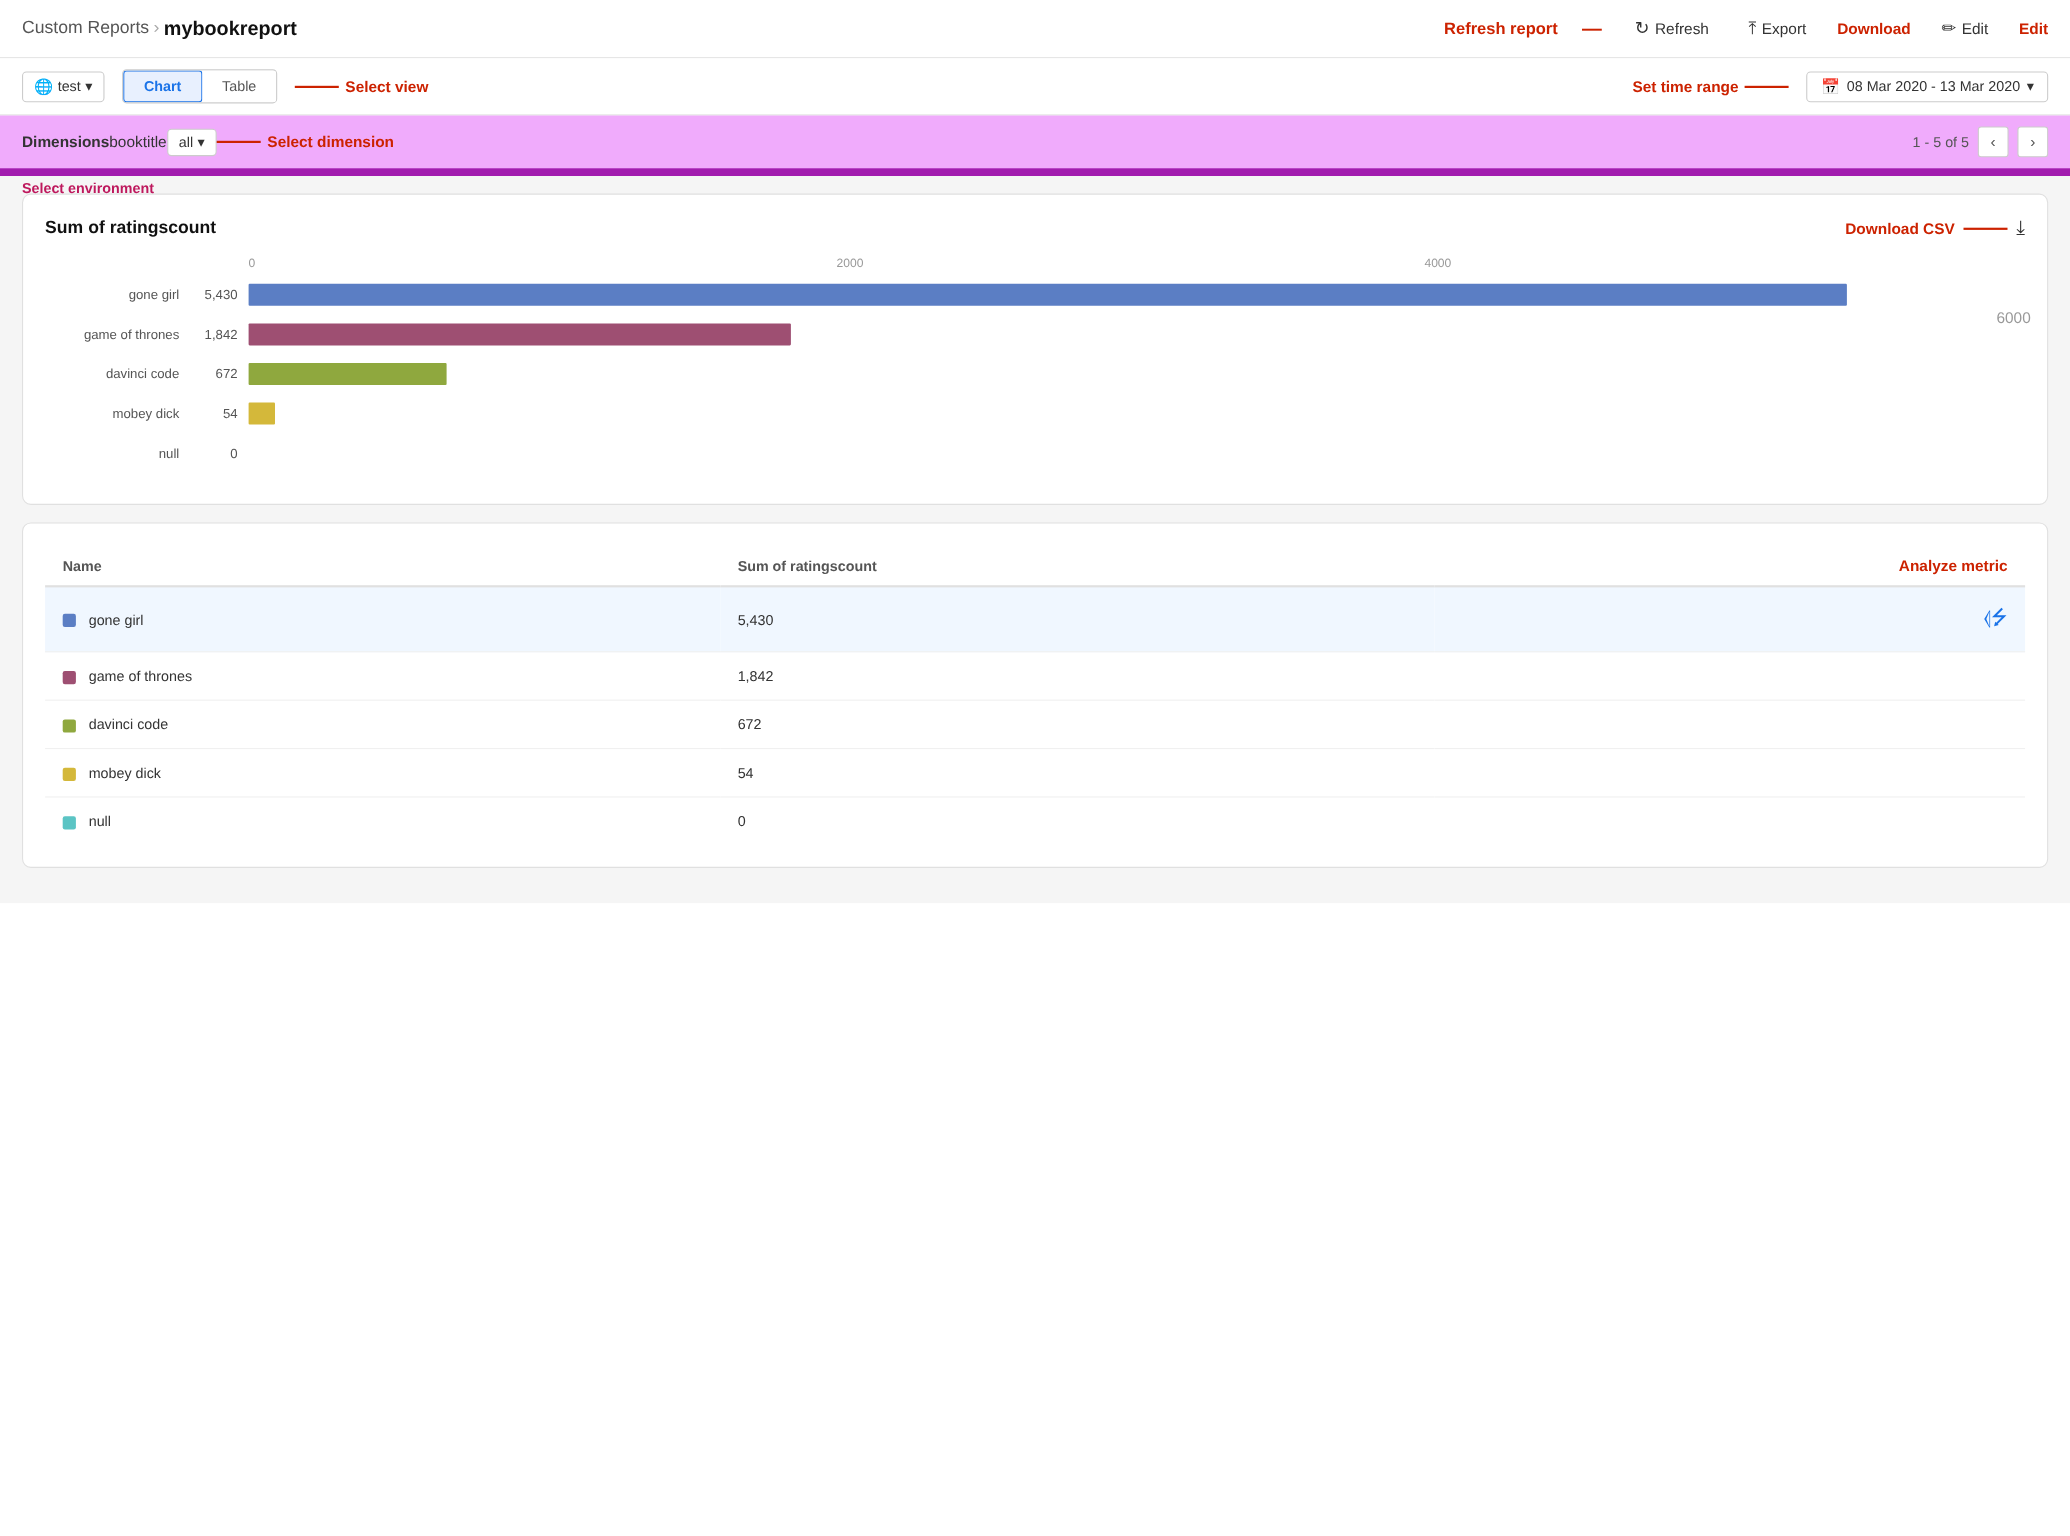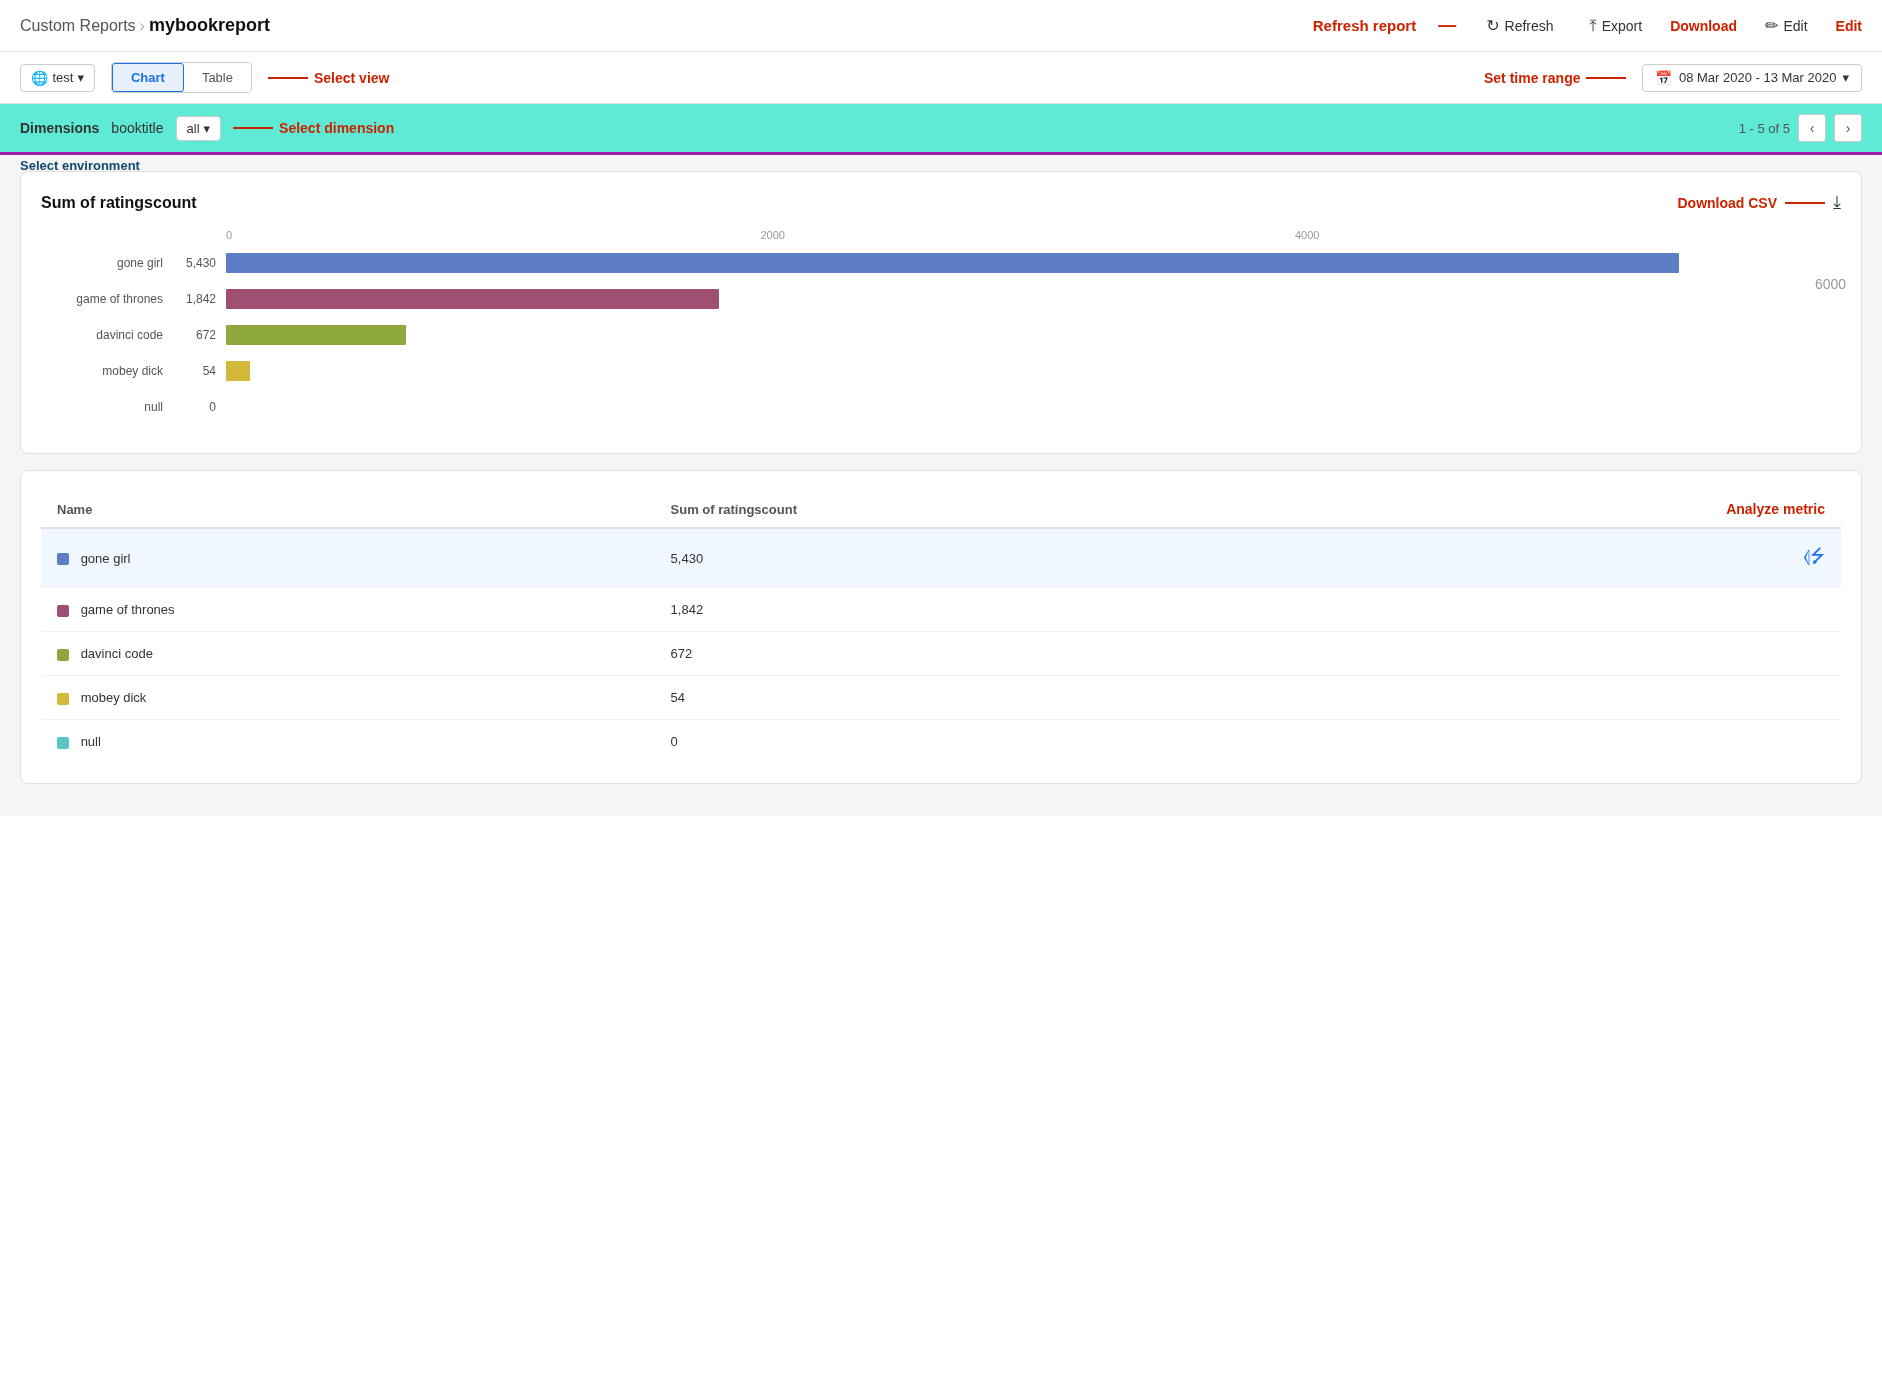--- a/index.html
+++ b/index.html
@@ -26,21 +26,21 @@
     .view-tabs { display: flex; border: 1px solid #ccc; border-radius: 4px; overflow: hidden; }
     .view-tab { padding: 6px 18px; font-size: 13px; cursor: pointer; border: none; background: #fff; color: #555; }
     .view-tab.active { background: #e8f0fe; color: #1a73e8; font-weight: 600; border: 1px solid #1a73e8; border-radius: 3px; }
     .select-view-label { color: #cc2200; font-weight: 700; font-size: 14px; }
     .toolbar-spacer { flex: 1; }
     .set-time-label { color: #cc2200; font-weight: 700; font-size: 14px; }
     .date-range-selector { display: flex; align-items: center; gap: 6px; border: 1px solid #ccc; border-radius: 4px; padding: 5px 12px; cursor: pointer; font-size: 13px; background: #fff; }
     .calendar-icon { font-size: 14px; }
 
     
-    .dimensions-bar { display: flex; align-items: center; padding: 10px 20px; border-bottom: 3px solid #a21caf; background: #5eead4; gap: 12px; }
+    .dimensions-bar { display: flex; align-items: center; padding: 10px 20px; border-bottom: 7px solid #a21caf; background: #f0abfc; gap: 0; }
     .dim-label { font-weight: 700; font-size: 14px; color: #333; }
     .dim-value { font-size: 14px; color: #333; }
     .dim-dropdown { display: flex; align-items: center; gap: 4px; border: 1px solid #ccc; border-radius: 4px; padding: 4px 10px; cursor: pointer; font-size: 13px; background: #fff; }
     .select-dim-label { color: #cc2200; font-weight: 700; font-size: 14px; }
     .dim-spacer { flex: 1; }
     .pagination { display: flex; align-items: center; gap: 8px; font-size: 13px; color: #555; }
     .page-nav-btn { border: 1px solid #ccc; background: #fff; width: 28px; height: 28px; display: flex; align-items: center; justify-content: center; cursor: pointer; border-radius: 3px; font-size: 14px; color: #555; }
 
     
     .main-content { padding: 16px 20px; background: #f5f5f5; }
@@ -144,21 +144,21 @@
         <span class="ann-line"></span>
         <span class="select-dim-label">Select dimension</span>
       </div>
       <div class="dim-spacer"></div>
       <div class="pagination">
         <span>1 - 5 of 5</span>
         <button class="page-nav-btn">‹</button>
         <button class="page-nav-btn">›</button>
       </div>
     </div>
-    <div style="position:absolute; left:20px; bottom:-18px; color:#0c4a6e; font-weight:700; font-size:13px;">Select environment</div>
+    <div style="position:absolute; left:20px; bottom:-18px; color:#be185d; font-weight:700; font-size:13px;">Select environment</div>
   </div>
 
   <div class="main-content">
 
     <div class="card">
       <div class="card-header">
         <span class="card-title">Sum of ratingscount</span>
         <div class="download-csv-group">
           <span class="download-csv-label">Download CSV</span>
           <span class="ann-line"></span>

